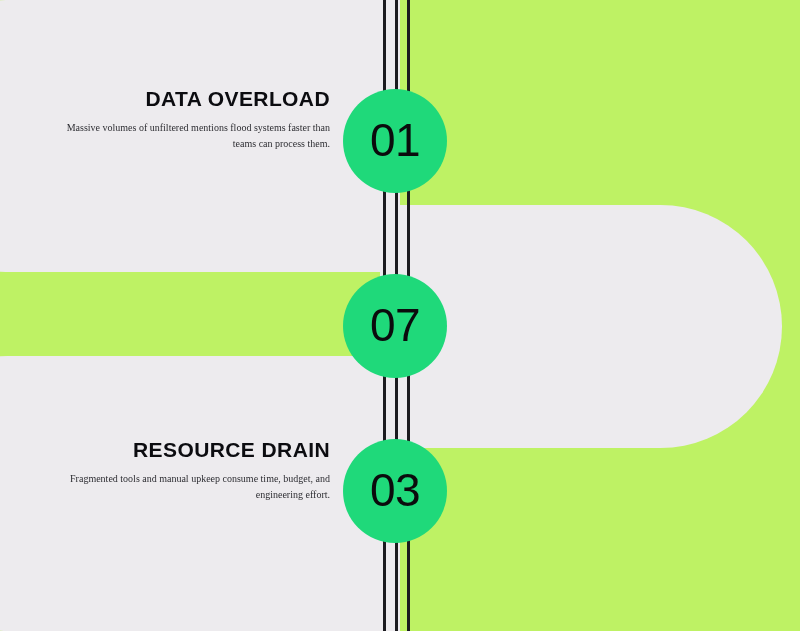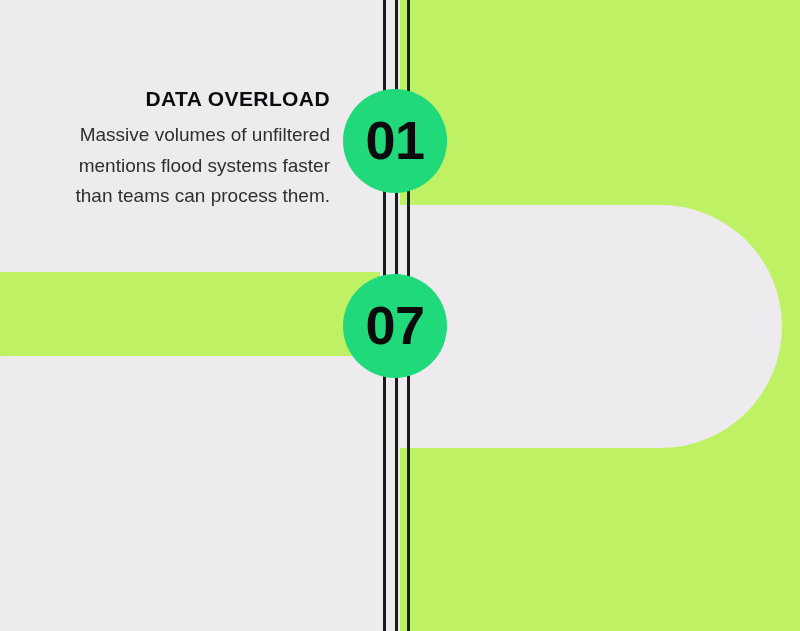--- a/index.html
+++ b/index.html
@@ -57,45 +57,45 @@
     position:absolute;
     width:104px; height:104px;
     border-radius:50%;
     background:#1fd97a;
     display:flex;
     align-items:center;
     justify-content:center;
   }
   .node-num {
     font-family:"Liberation Sans", sans-serif;
-    font-weight:700;
-    font-size:54px;
+    font-weight:400;
+    font-size:46px;
     letter-spacing:-0.5px;
     color:#0b0b0d;
     line-height:1;
     transform:translateY(-1px);
   }
   #node-1 { left:343px; top:89px; }
   #node-2 { left:343px; top:274px; }
   #node-3 { left:343px; top:439px; }
 
   
   .block { position:absolute; }
   .block-title {
     font-family:"Liberation Sans", sans-serif;
     font-weight:700;
     font-size:21px;
     letter-spacing:0.4px;
     color:#0c0c10;
     line-height:1.28;
   }
   .block-body {
-    font-family:Liberation Sans, sans-serif;
+    font-family:Liberation Serif, serif;
     font-weight:400;
-    font-size:19px;
+    font-size:10px;
     line-height:1.62;
     color:#2e2e33;
     margin-top:7px;
   }
 
   #block-1 { left:58px; top:86px; width:272px; text-align:right; }
   #block-2 { left:468px; top:245px; width:256px; text-align:right; }
   #block-3 { left:58px; top:437px; width:272px; text-align:right; }
 </style>
 </head>
@@ -110,21 +110,28 @@
   <div class="rail" id="rail-1" style="background: rgb(27, 27, 31);"></div>
   <div class="rail" id="rail-2" style="background: rgb(27, 27, 31);"></div>
   <div class="rail" id="rail-3" style="background: rgb(27, 27, 31);"></div>
 
   <div class="block" id="block-1">
     <div class="block-title" style="color: rgb(12, 12, 16);">DATA OVERLOAD</div>
     <div class="block-body" style="color: rgb(46, 46, 51);">Massive volumes of unfiltered mentions flood systems faster than teams can process them.</div>
   </div>
 
 
+  <div class="block" id="block-3">
+    <div class="block-title" style="color: rgb(12, 12, 16);">RESOURCE DRAIN</div>
+    <div class="block-body" style="color: rgb(46, 46, 51);">Fragmented tools and manual upkeep consume time, budget, and engineering effort.</div>
+  </div>
 
   <div class="node" id="node-1" style="background: rgb(31, 217, 122);">
     <span class="node-num">01</span>
   </div>
   <div class="node" id="node-2" style="background: rgb(31, 217, 122);">
     <span class="node-num">07</span>
   </div>
+  <div class="node" id="node-3" style="background: rgb(31, 217, 122);">
+    <span class="node-num">03</span>
+  </div>
 
 </div>
 
 </body></html>

